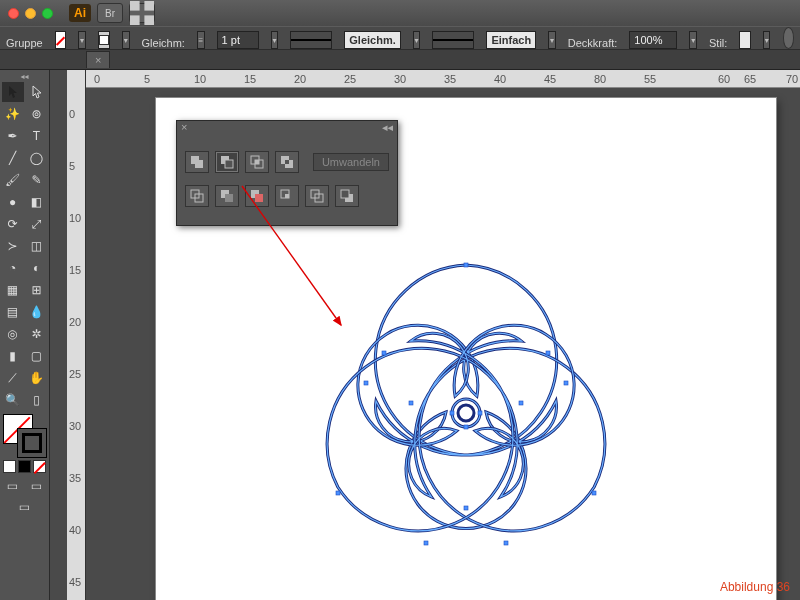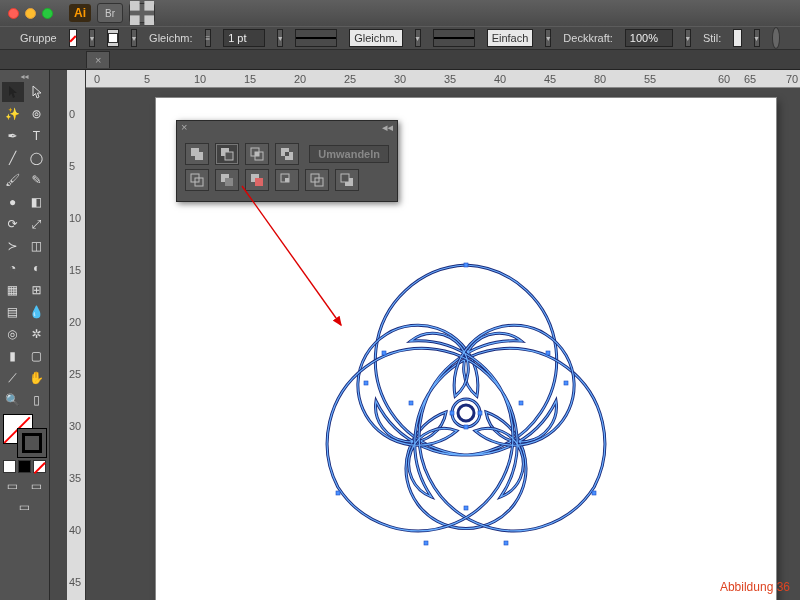--- a/index.html
+++ b/index.html
@@ -8,31 +8,31 @@
 
 .titlebar { height: 26px; background: linear-gradient(#5f5f5f,#4a4a4a); display: flex; align-items: center; padding: 0 8px; gap: 6px; }
 .tl-dot { width: 11px; height: 11px; border-radius: 50%; }
 .tl-close { background: #ff5f56; border:1px solid #e33e32; }
 .tl-min { background: #ffbd2e; border:1px solid #e09e3e; }
 .tl-max { background: #27c93f; border:1px solid #1dad2b; }
 .ai-badge { width: 22px; height: 18px; background:#3a2a13; color:#ff9a00; font-weight:bold; font-size:12px; display:flex; align-items:center; justify-content:center; border-radius:3px; margin-left:10px;}
 .tb-btn { width:26px; height:20px; background:#606060; border:1px solid #333; border-radius:3px; display:flex; align-items:center; justify-content:center; color:#ccc; font-size:10px;}
 
 
-.ctrlbar { height: 24px; background: #494949; border-top:1px solid #5c5c5c; border-bottom:1px solid #2c2c2c; display:flex; align-items:center; padding:0 20px; gap:12px; color:#ccc; }
+.ctrlbar { height: 24px; background: #494949; border-top:1px solid #5c5c5c; border-bottom:1px solid #2c2c2c; display:flex; align-items:flex-end; padding:0 6px; gap:12px; color:#ccc; }
 .ctrl-label { color:#d8d8d8; }
 .swatch { width:22px; height:18px; border:1px solid #222; background:#fff; position:relative; }
 .swatch.none::after { content:""; position:absolute; width:120%; height:2px; background:red; top:50%; left:-10%; transform:rotate(-45deg);}
 .swatch.boxed { background:#d0d0d0; display:flex; align-items:center; justify-content:center; }
 .swatch.boxed span { width:10px;height:10px;border:1px solid #333;background:#fff;}
 .num-input { width:42px; height:18px; background:#3e3e3e; border:1px solid #222; color:#eee; padding:0 4px; }
 .dd { width:14px; height:18px; background:#5a5a5a; border:1px solid #222; display:flex; align-items:center; justify-content:center; color:#bbb; font-size:8px;}
 .line-sample { width:60px; height:18px; background:#4a4a4a; border:1px solid #222; display:flex; align-items:center; justify-content:center;}
 .line-sample div { width:40px; height:2px; background:#000; }
-.txt-sample { background:#e8e8e8; color:#333; padding:0 4px; height:18px; display:flex; align-items:center; border:1px solid #222;}
+.txt-sample { background:#e8e8e8; color:#333; padding:0 4px; height:18px; display:flex; align-items:center; border:1px solid #222;font-weight:bold;}
 .style-box { width:22px;height:18px;background:#e8e8e8;border:1px solid #222;}
 .gear { width:22px;height:22px;border-radius:50%;background:#666;border:1px solid #333;margin-left:auto;}
 
 
 .doctab-row { height:20px; background:#3f3f3f; display:flex; align-items:center; padding-left:86px; color:#ccc; border-bottom:1px solid #222;}
 .doctab { background:#575757; padding:2px 8px; border:1px solid #2a2a2a; border-bottom:none; display:flex; align-items:center; gap:4px;}
 .doctab .x { color:#aaa; }
 
 
 .workspace { position:absolute; top:70px; bottom:0; left:0; right:0; display:flex; }
@@ -64,21 +64,21 @@
 .hruler { height:18px; background:#dcdcdc; position:relative; font-size:8px; color:#555; border-bottom:1px solid #888;}
 .hnum { position:absolute; top:3px;}
 .artboard { position:absolute; top:28px; left:70px; width:620px; height:510px; background:#fff; box-shadow:0 0 0 1px #888, 3px 3px 8px rgba(0,0,0,.4);}
 
 
 .panel { position:absolute; top:50px; left:90px; width:222px; background:#535353; border:1px solid #2a2a2a; box-shadow:2px 2px 6px rgba(0,0,0,.5); color:#ccc;}
 .panel-top { height:12px; display:flex; align-items:center; justify-content:space-between; padding:0 4px; font-size:9px; color:#aaa;}
 .panel-tabs { background:#454545; display:flex; border-bottom:1px solid #2a2a2a;}
 .panel-tab { padding:3px 10px; background:#535353; border-right:1px solid #2a2a2a; font-weight:bold;}
 .panel-body { padding:6px 8px;}
-.panel-row { display:flex; align-items:center; gap:6px; margin:4px 0;font-weight:bold;}
+.panel-row { display:flex; align-items:center; gap:6px; margin:12px 0;}
 .pf-btn { width:24px;height:22px; background:#5a5a5a; border:1px solid #333; display:flex; align-items:center; justify-content:center;}
 .pf-btn.sel { background:#424242; box-shadow:inset 0 0 0 1px #777;}
 .pf-btn svg{width:16px;height:16px;}
 .expand-btn { padding:2px 8px; background:#4a4a4a; border:1px solid #333; color:#888; margin-left:auto;}
 
 
 .arrow { position:absolute; pointer-events:none; }
 
 
 .caption { position:absolute; bottom:6px; right:10px; color:#d42; font-size:12px;}

